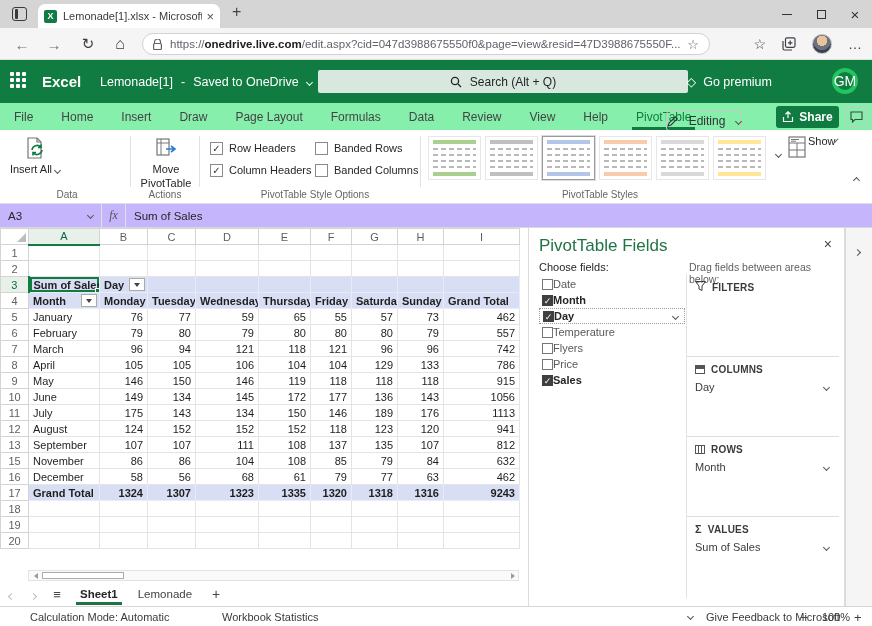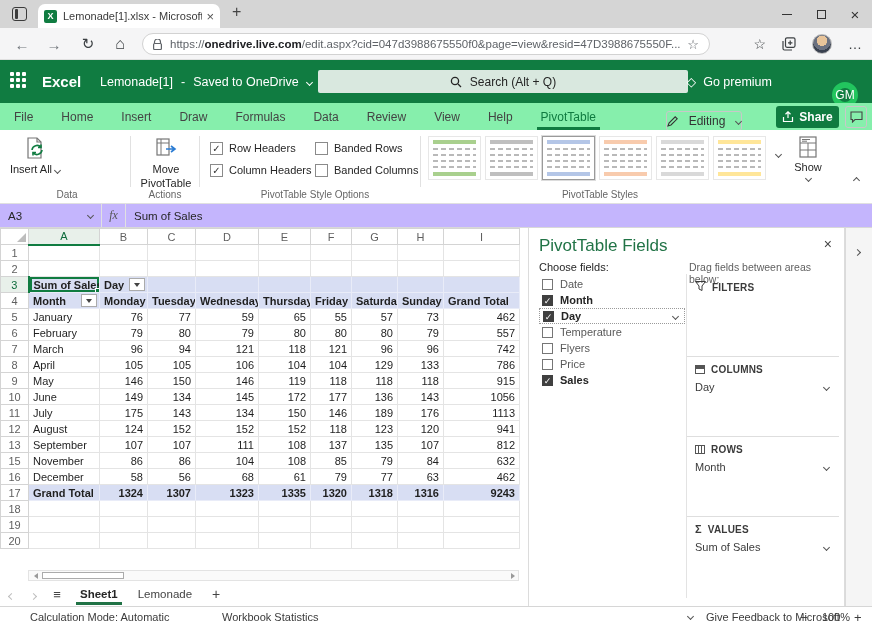--- a/index.html
+++ b/index.html
@@ -35,21 +35,21 @@
   .avatar-photo{width:20px;height:20px;border-radius:50%;background:radial-gradient(circle at 50% 32%, #e8c49a 0 34%, #6b7180 35% 60%, #39414f 61%);border:1px solid #bbb}
 
   
   .xhead{position:absolute;left:0;top:60px;width:872px;height:43px;background:#107C41;color:#fff}
   .waffle{position:absolute;left:10px;top:12px;width:18px;height:18px;display:grid;grid-template-columns:repeat(3,4px);grid-template-rows:repeat(3,4px);gap:2px}
   .waffle i{background:#fff;border-radius:1px}
   .xbrand{position:absolute;left:42px;top:13px;font-size:15px;font-weight:bold}
   .xdoc{position:absolute;left:100px;top:15px;font-size:12.5px;display:flex;align-items:center;gap:8px}
   .srch{position:absolute;left:318px;top:10px;width:370px;height:23px;background:#d9e8df;border-radius:2px;display:flex;align-items:center;justify-content:center;gap:8px;color:#252525;font-size:12px}
   .prem{position:absolute;right:100px;top:14px;font-size:12.5px;display:flex;gap:7px;align-items:center}
-  .gmav{position:absolute;right:14px;top:22px;width:26px;height:26px;border:6px solid #22c55e;border-radius:50%;display:flex;align-items:center;justify-content:center;font-size:12px}
+  .gmav{position:absolute;right:14px;top:8px;width:26px;height:26px;border:4px solid #22c55e;border-radius:50%;display:flex;align-items:center;justify-content:center;font-size:14px}
 
   
   .menubar{position:absolute;left:0;top:103px;width:872px;height:27px;background:#86efac;display:flex;align-items:center}
   .mtabs{display:flex;align-items:center;height:100%}
   .mtab{padding:0 14px;font-size:12px;color:#444;height:100%;display:flex;align-items:center;position:relative}
   .mtab.active{color:#0F7B40;font-weight:normal}
   .mtab.active::after{content:'';position:absolute;left:10px;right:10px;bottom:0;height:3px;background:#0F7B40}
   .editbtn{position:absolute;left:666px;top:8px;width:76px;height:20px;border:1px solid #c8c8c8;border-radius:3px;display:flex;align-items:center;justify-content:space-between;gap:5px;font-size:12px;color:#333}
   .sharebtn{position:absolute;left:776px;top:3px;width:63px;height:22px;background:#0F7B40;border-radius:3px;color:#fff;display:flex;align-items:center;justify-content:center;gap:5px;font-size:12px;font-weight:bold}
   .cmtbtn{position:absolute;left:845px;top:3px;width:22px;height:22px;border:1px solid #c8c8c8;border-radius:3px;display:flex;align-items:center;justify-content:center}
@@ -62,21 +62,21 @@
   .rbtn .ric{height:26px;display:flex;align-items:center;justify-content:center;margin-bottom:2px}
   .ckgrid{position:absolute;left:182px;top:8px;display:grid;grid-template-rows:20px 20px;grid-auto-flow:column;grid-auto-columns:105px;row-gap:2px}
   .ckitem{display:flex;align-items:center;gap:6px;font-size:11px;color:#262626}
   .ckbox{width:13px;height:13px;border:1px solid #8a8a8a;background:#fff;display:flex;align-items:center;justify-content:center;font-size:10px;color:#333}
   .gallery{position:absolute;left:428px;top:6px;display:flex;gap:4px}
   .thumb{width:53px;height:44px;background:#fff;border:1px solid #e7e7e7;padding:3px 4px;display:flex;flex-direction:column;justify-content:space-between}
   .thumb.sel{border:1px solid #9a9a9a;box-shadow:0 0 0 1px #dcdcdc}
   .thumb .bar{height:4px}
   .thumb .dash{height:2px;background-image:repeating-linear-gradient(90deg,#b9b9b9 0 5px,transparent 5px 8px)}
   .gal-more{position:absolute;left:776px;top:22px;color:#555}
-  .showbtn{position:absolute;left:786px;top:5px;width:44px;display:flex;flex-direction:column;align-items:center;font-size:11px;color:#262626}
+  .showbtn{position:absolute;left:786px;top:5px;width:44px;display:flex;align-items:flex-start;font-size:11px;color:#262626}
   .collapse{position:absolute;left:854px;top:48px;color:#555}
 
   
   .fbar{position:absolute;left:0;top:204px;width:872px;height:24px;background:#c4b5fd;border-bottom:1px solid #d8d8d8;display:flex;align-items:center}
   .namebox{width:102px;height:100%;border-right:1px solid #e1e1e1;display:flex;align-items:center;padding:0 8px;font-size:11.5px;color:#262626}
   .namebox .cv{margin-left:auto}
   .fx{width:24px;display:flex;justify-content:center;font-style:italic;font-family:"Liberation Serif",serif;font-size:12px;color:#555;border-right:1px solid #e1e1e1;height:100%;align-items:center}
   .ftext{padding-left:8px;font-size:11.5px;color:#262626}
 
   
@@ -112,21 +112,21 @@
   .stab.active{color:#262626;font-weight:bold}
   .stab.active::after{content:'';position:absolute;left:6px;right:6px;bottom:1px;height:3px;background:#217346}
   .saddtab{margin-left:10px;font-size:14px;color:#444}
 
   
   .panel{position:absolute;left:528px;top:228px;width:317px;height:378px;background:#fff;border-left:1px solid #dcdcdc;border-right:1px solid #dcdcdc}
   .ptitle{position:absolute;left:10px;top:8px;font-size:17px;color:#217346}
   .pclose{position:absolute;right:12px;top:8px;font-size:14px;color:#444}
   .pchoose{position:absolute;left:10px;top:33px;font-size:11px;color:#262626}
   .flist{position:absolute;left:10px;top:48px;width:146px}
-  .frow{height:16px;display:flex;align-items:center;gap:7px;font-size:11px;color:#595959;position:relative;padding-left:3px}
+  .frow{height:16px;display:flex;align-items:center;font-size:11px;color:#595959;position:relative;padding-left:3px}
   .frow.on{color:#262626;font-weight:bold}
   .frow.hov{border:1px dotted #9a9a9a}
   .frow .cb{width:11px;height:11px;border:1px solid #767676;background:#fff;flex:0 0 auto}
   .frow.on .cb{background:#404040;border-color:#404040;color:#fff;font-size:9px;line-height:10px;text-align:center;font-weight:normal}
   .frow .cv{position:absolute;right:6px}
   .pdrag{position:absolute;left:160px;top:33px;font-size:10.5px;color:#616161;width:150px}
   .pvline{position:absolute;left:157px;top:46px;bottom:8px;width:1px;background:#e3e3e3}
   .areas{position:absolute;left:158px;top:46px;width:152px}
   .area{padding:7px 6px 0 8px;position:relative}
   .area+.area{border-top:1px solid #dedede}
@@ -241,20 +241,21 @@
     </div>
     <div class="gmav">GM</div>
   </div>
 
   <div class="menubar">
     <div class="mtabs">
         <div class="mtab">File</div>
         <div class="mtab">Home</div>
         <div class="mtab">Insert</div>
         <div class="mtab">Draw</div>
+        <div class="mtab">Page Layout</div>
         <div class="mtab">Formulas</div>
         <div class="mtab">Data</div>
         <div class="mtab">Review</div>
         <div class="mtab">View</div>
         <div class="mtab">Help</div>
         <div class="mtab active">PivotTable</div>
       </div>
     <div class="editbtn">
       <svg width="11" height="11" viewBox="0 0 11 11">
           <path d="M1 10l1-3 6.2-6.2 2 2L4 9z" fill="none" stroke="#333" stroke-width="1.1"></path>

